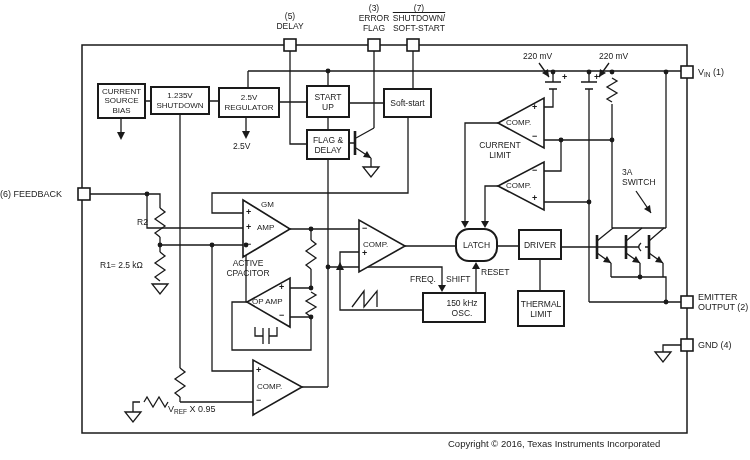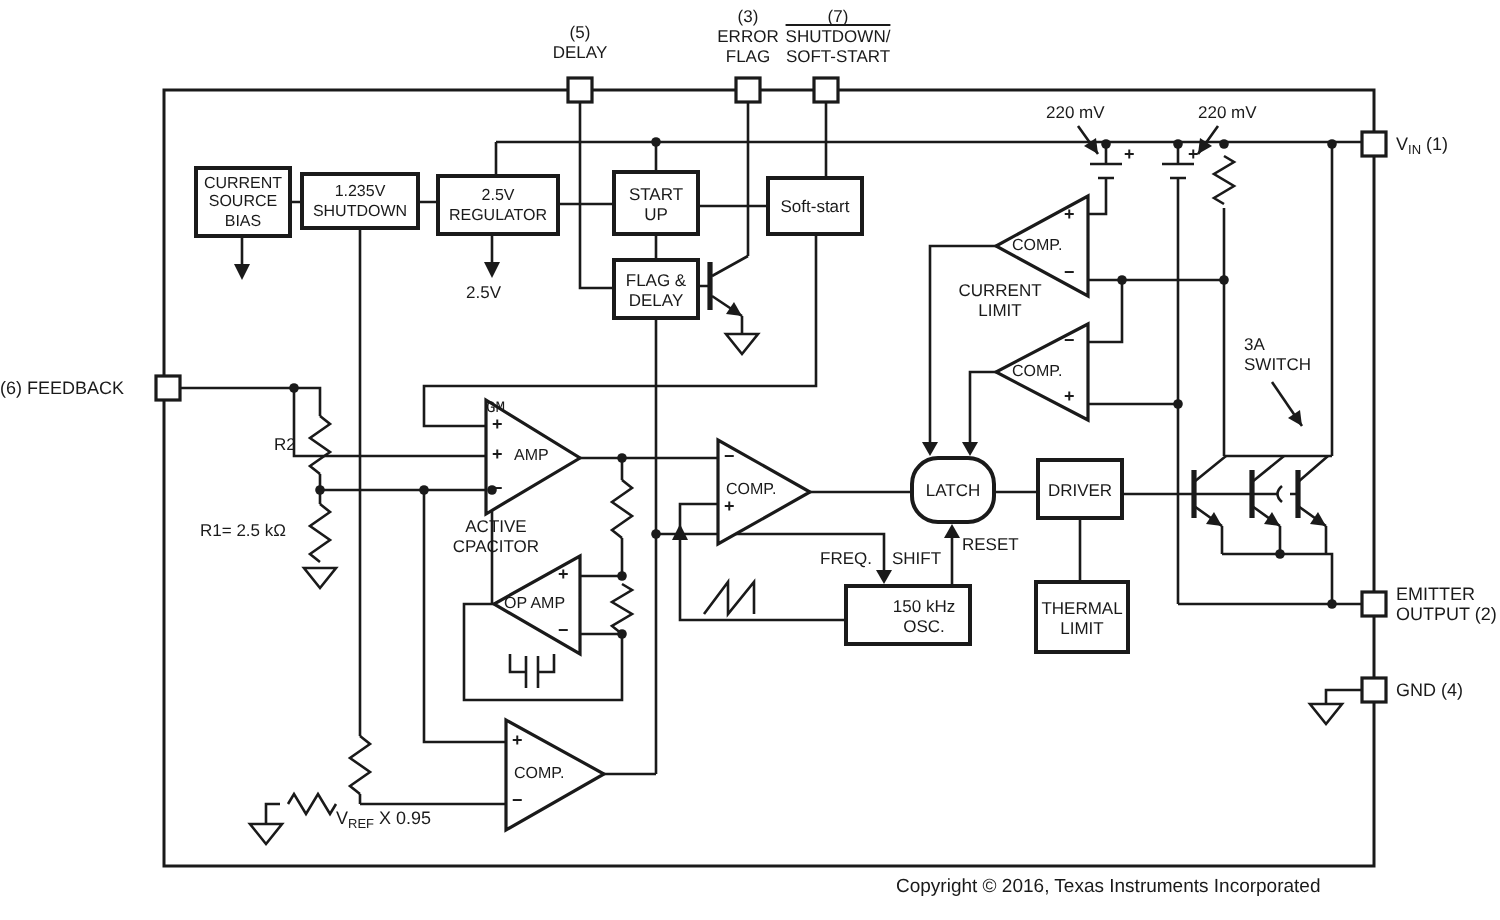--- a/index.html
+++ b/index.html
@@ -236,21 +236,21 @@
     <div>EMITTER</div>
     <div>OUTPUT (2)</div>
   </div>
   <div class="lbl" style="left:698px;top:340px;font-size:9px;">
     <span>GND (4)</span>
   </div>
   <div class="lbl rt" style="left:0px;top:189px;width:74px;font-size:9px;">
     <span>(6) FEEDBACK</span>
   </div>
 
-  <div class="lbl" style="left:243px;top:200px;font-size:8px;font-family:Liberation Mono, monospace;">GM</div>
+  <div class="lbl" style="left:261px;top:200px;font-size:8px;">GM</div>
   <div class="lbl" style="left:257px;top:223px;font-size:8px;">AMP</div>
   <div class="sgn" style="left:246px;top:208px;">+</div>
   <div class="sgn" style="left:246px;top:223px;">+</div>
   <div class="sgn" style="left:246px;top:240px;">−</div>
 
   <div class="lbl" style="left:252px;top:297px;font-size:8px;">OP AMP</div>
   <div class="sgn" style="left:279px;top:283px;">+</div>
   <div class="sgn" style="left:279px;top:311px;">−</div>
   <div class="lbl ctr" style="left:218px;top:258px;width:60px;">
     <div>ACTIVE</div>

